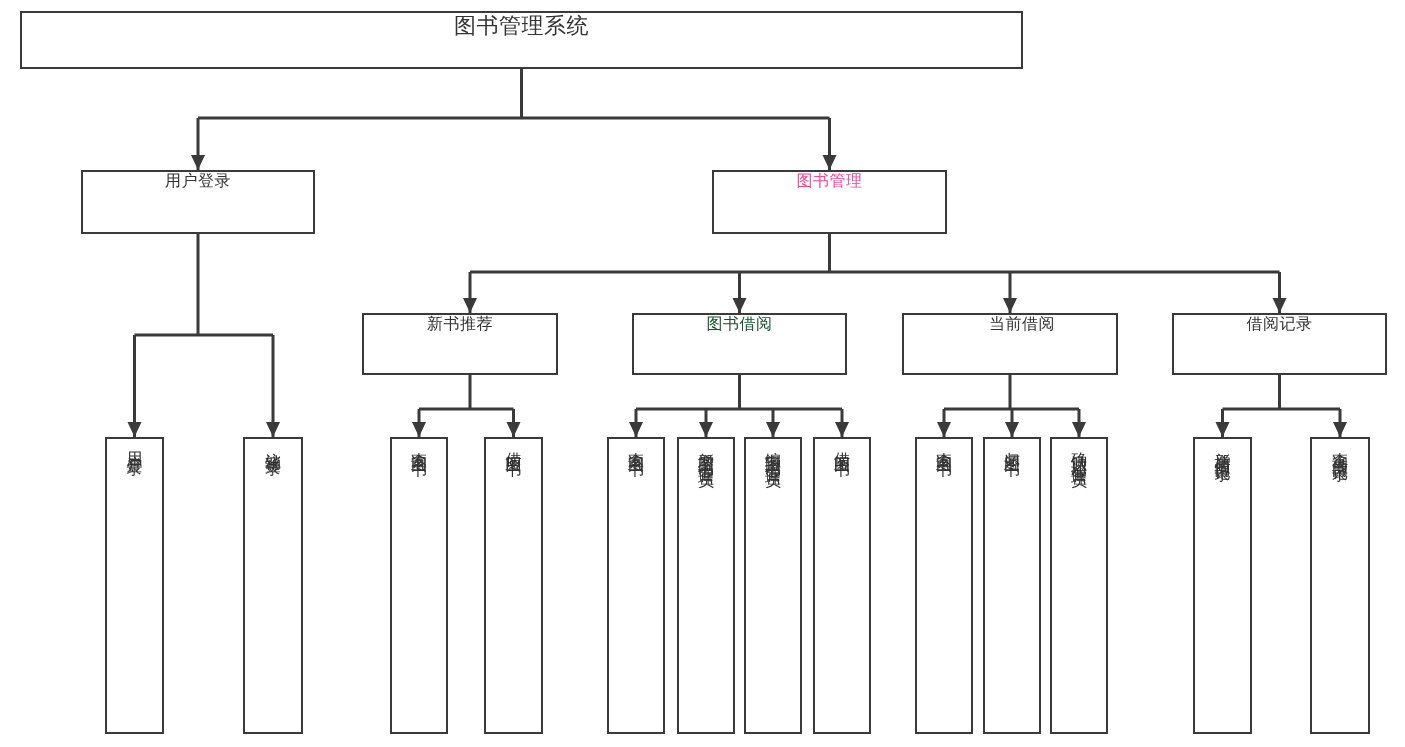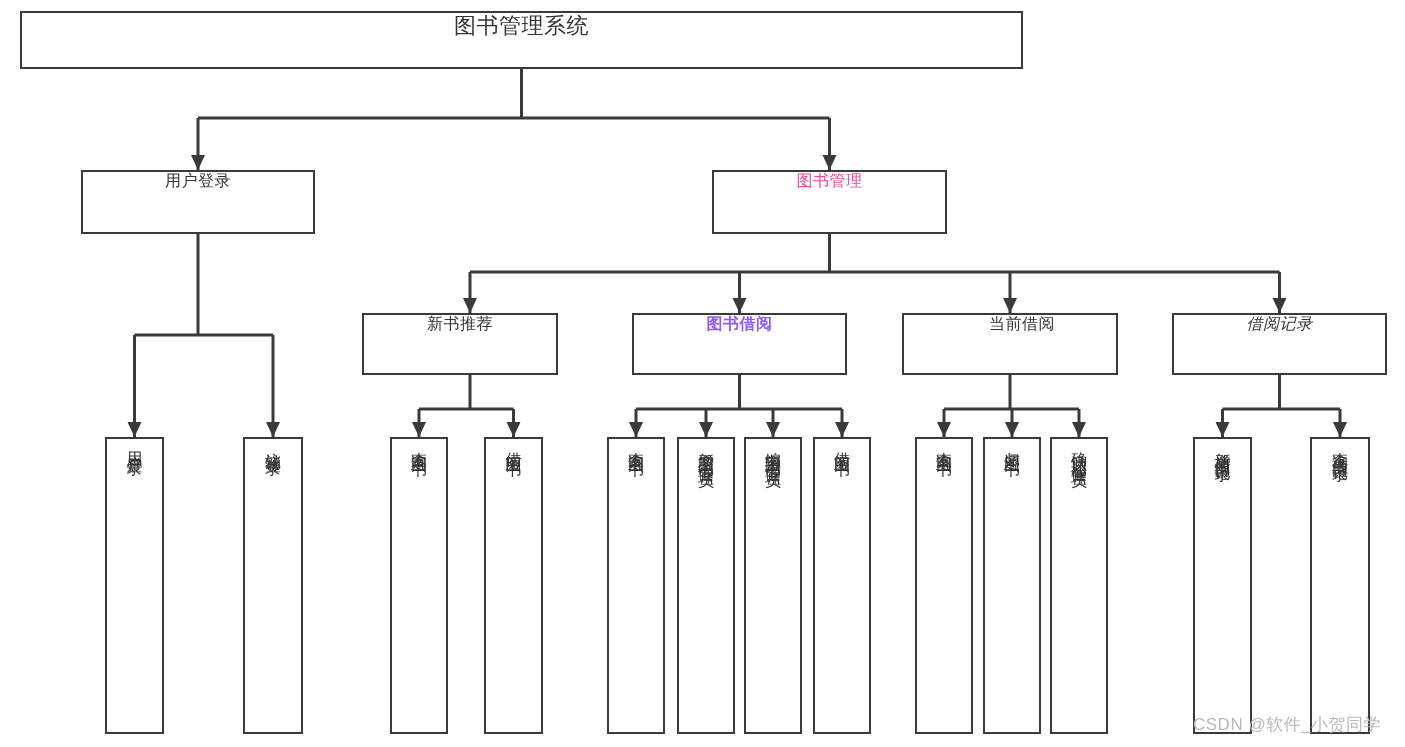--- a/index.html
+++ b/index.html
@@ -125,27 +125,27 @@
       <div class="node" style="left: 81px; top: 170px; width: 234px; height: 64px; border-color: rgb(58, 58, 58);">
         <span class="label" style="color: rgb(51, 51, 51);">用户登录</span>
       </div>
       <div class="node" style="left: 712px; top: 170px; width: 235px; height: 64px; border-color: rgb(58, 58, 58);">
         <span class="label" style="color: #ec4899;">图书管理</span>
       </div>
       <div class="node" style="left: 362px; top: 313px; width: 196px; height: 62px; border-color: rgb(58, 58, 58);">
         <span class="label" style="color: rgb(51, 51, 51);">新书推荐</span>
       </div>
       <div class="node" style="left: 632px; top: 313px; width: 215px; height: 62px; border-color: rgb(58, 58, 58);">
-        <span class="label" style="color: #8b5cf6; font-weight: bold;">图书借阅</span>
+        <span class="label" style="color: #14532d;">图书借阅</span>
       </div>
       <div class="node" style="left: 902px; top: 313px; width: 216px; height: 62px; border-color: rgb(58, 58, 58); padding-left: 24px;">
         <span class="label" style="color: rgb(51, 51, 51);">当前借阅</span>
       </div>
       <div class="node" style="left: 1172px; top: 313px; width: 215px; height: 62px; border-color: rgb(58, 58, 58);">
-        <span class="label" style="color: rgb(51, 51, 51); font-style: italic;">借阅记录</span>
+        <span class="label" style="color: rgb(51, 51, 51);">借阅记录</span>
       </div>
       <div class="node vertical" style="left: 105px; top: 437px; width: 59px; height: 297px; border-color: rgb(58, 58, 58);">
         <span class="label" style="color: rgb(51, 51, 51);">用户登录</span>
       </div>
       <div class="node vertical" style="left: 243px; top: 437px; width: 60px; height: 297px; border-color: rgb(58, 58, 58);">
         <span class="label" style="color: rgb(51, 51, 51);">注销登录</span>
       </div>
       <div class="node vertical" style="left: 390px; top: 437px; width: 58px; height: 297px; border-color: rgb(58, 58, 58);">
         <span class="label" style="color: rgb(51, 51, 51);">查询图书</span>
       </div>
@@ -173,14 +173,13 @@
       <div class="node vertical" style="left: 1050px; top: 437px; width: 58px; height: 297px; border-color: rgb(58, 58, 58);">
         <span class="label" style="color: rgb(51, 51, 51);">确认归还（管理员）</span>
       </div>
       <div class="node vertical" style="left: 1193px; top: 437px; width: 59px; height: 297px; border-color: rgb(58, 58, 58);">
         <span class="label" style="color: rgb(51, 51, 51);">新增借阅记录</span>
       </div>
       <div class="node vertical" style="left: 1310px; top: 437px; width: 60px; height: 297px; border-color: rgb(58, 58, 58);">
         <span class="label" style="color: rgb(51, 51, 51);">查询借阅记录</span>
       </div>
     </div>
-  <div class="watermark" style="left: 1193px; top: 713px; color: rgb(185, 185, 185);">CSDN @软件_小贺同学</div>
 </div>
 
 </body></html>

